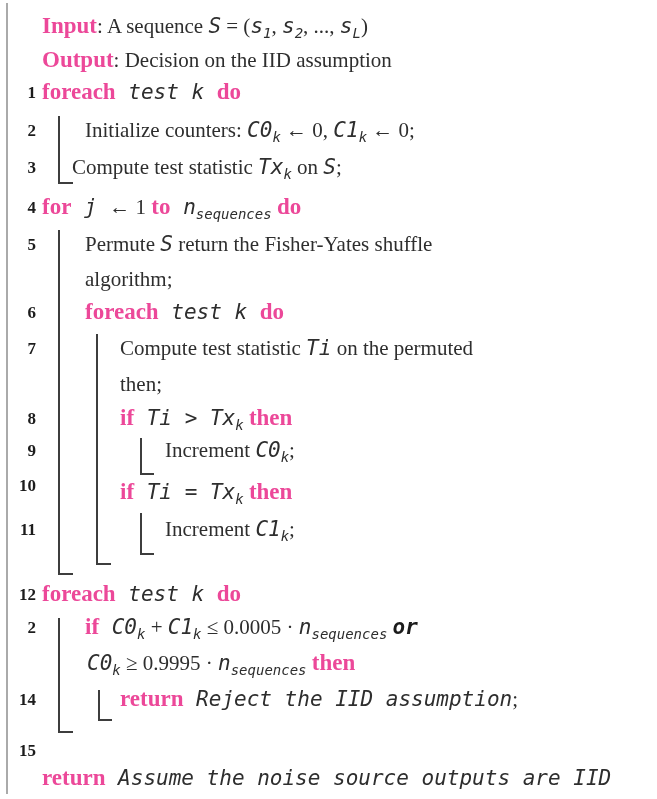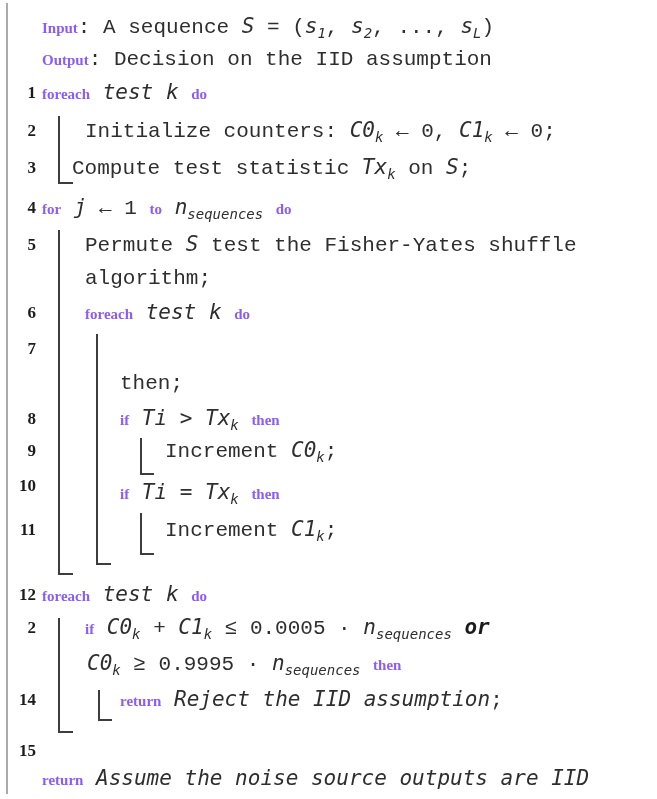--- a/index.html
+++ b/index.html
@@ -20,24 +20,24 @@
     white-space:nowrap;
     color:#2a2a2a;
   }
   .lineno{
     position:absolute;left:8px;width:28px;text-align:right;
     font-family:"Liberation Serif", serif;
     font-size:17px;line-height:24px;color:#1c1c1c;font-weight:600;
   }
   .seg-kw{
     font-family:"Liberation Serif", serif;
-    font-weight:700;font-size:15px;color:#8b5cf6;
+    font-weight:700;font-size:23px;color:#ec4899;
   }
   .seg-m{
-    font-family:Liberation Mono, monospace;
+    font-family:Liberation Serif, serif;
     font-size:21px;color:#2e2e2e;
   }
   .seg-v{
     font-family:"DejaVu Sans Mono", monospace;
     font-style:italic;font-size:21px;color:#2e2e2e;
   }
   .seg-vb{
     font-family:"DejaVu Sans Mono", monospace;
     font-style:italic;font-weight:700;font-size:21px;color:#1b1b1b;
   }
@@ -60,25 +60,26 @@
 <div class="line" style="top: 8px; left: 42px;"><span class="seg-kw">Input</span><span class="seg-m">: A sequence </span><span class="seg-v">S</span><span class="seg-m"> = (</span><span class="seg-v">s</span><span class="seg-sub">1</span><span class="seg-m">, </span><span class="seg-v">s</span><span class="seg-sub">2</span><span class="seg-m">, ..., </span><span class="seg-v">s</span><span class="seg-sub">L</span><span class="seg-m">)</span></div>
     <div class="line" style="top: 42px; left: 42px;"><span class="seg-kw">Output</span><span class="seg-m">: Decision on the IID assumption</span></div>
     <div class="line" style="top: 74px; left: 42px;"><span class="seg-kw">foreach</span><span class="seg-v"> test k </span><span class="seg-kw">do</span></div>
     <div class="lineno" style="top: 81px;">1</div>
     <div class="line" style="top: 112px; left: 85px;"><span class="seg-m">Initialize counters: </span><span class="seg-v">C0</span><span class="seg-sub">k</span><span class="seg-m"> ← 0, </span><span class="seg-v">C1</span><span class="seg-sub">k</span><span class="seg-m"> ← 0;</span></div>
     <div class="lineno" style="top: 119px;">2</div>
     <div class="line" style="top: 149px; left: 72px;"><span class="seg-m">Compute test statistic </span><span class="seg-v">Tx</span><span class="seg-sub">k</span><span class="seg-m"> on </span><span class="seg-v">S</span><span class="seg-m">;</span></div>
     <div class="lineno" style="top: 156px;">3</div>
     <div class="line" style="top: 189px; left: 42px;"><span class="seg-kw">for</span><span class="seg-v"> j </span><span class="seg-m">← 1 </span><span class="seg-kw">to</span><span class="seg-v"> n</span><span class="seg-sub">sequences</span><span class="seg-m"> </span><span class="seg-kw">do</span></div>
     <div class="lineno" style="top: 196px;">4</div>
-    <div class="line" style="top: 226px; left: 85px;"><span class="seg-m">Permute </span><span class="seg-v">S</span><span class="seg-m"> test the Fisher-Yates shuffle</span></div>
+    <div class="line" style="top: 226px; left: 85px;"><span class="seg-m">Permute </span><span class="seg-v">S</span><span class="seg-m"> return the Fisher-Yates shuffle</span></div>
     <div class="lineno" style="top: 233px;">5</div>
     <div class="line" style="top: 261px; left: 85px;"><span class="seg-m">algorithm;</span></div>
     <div class="line" style="top: 294px; left: 85px;"><span class="seg-kw">foreach</span><span class="seg-v"> test k </span><span class="seg-kw">do</span></div>
     <div class="lineno" style="top: 301px;">6</div>
+    <div class="line" style="top: 330px; left: 120px;"><span class="seg-m">Compute test statistic </span><span class="seg-v">Ti</span><span class="seg-m"> on the permuted</span></div>
     <div class="lineno" style="top: 337px;">7</div>
     <div class="line" style="top: 366px; left: 120px;"><span class="seg-m">then;</span></div>
     <div class="line" style="top: 400px; left: 120px;"><span class="seg-kw">if</span><span class="seg-v"> Ti &gt; Tx</span><span class="seg-sub">k</span><span class="seg-m"> </span><span class="seg-kw">then</span></div>
     <div class="lineno" style="top: 407px;">8</div>
     <div class="line" style="top: 432px; left: 165px;"><span class="seg-m">Increment </span><span class="seg-v">C0</span><span class="seg-sub">k</span><span class="seg-m">;</span></div>
     <div class="lineno" style="top: 439px;">9</div>
     <div class="line" style="top: 474px; left: 120px;"><span class="seg-kw">if</span><span class="seg-v"> Ti = Tx</span><span class="seg-sub">k</span><span class="seg-m"> </span><span class="seg-kw">then</span></div>
     <div class="lineno" style="top: 474px;">10</div>
     <div class="line" style="top: 511px; left: 165px;"><span class="seg-m">Increment </span><span class="seg-v">C1</span><span class="seg-sub">k</span><span class="seg-m">;</span></div>
     <div class="lineno" style="top: 518px;">11</div>

